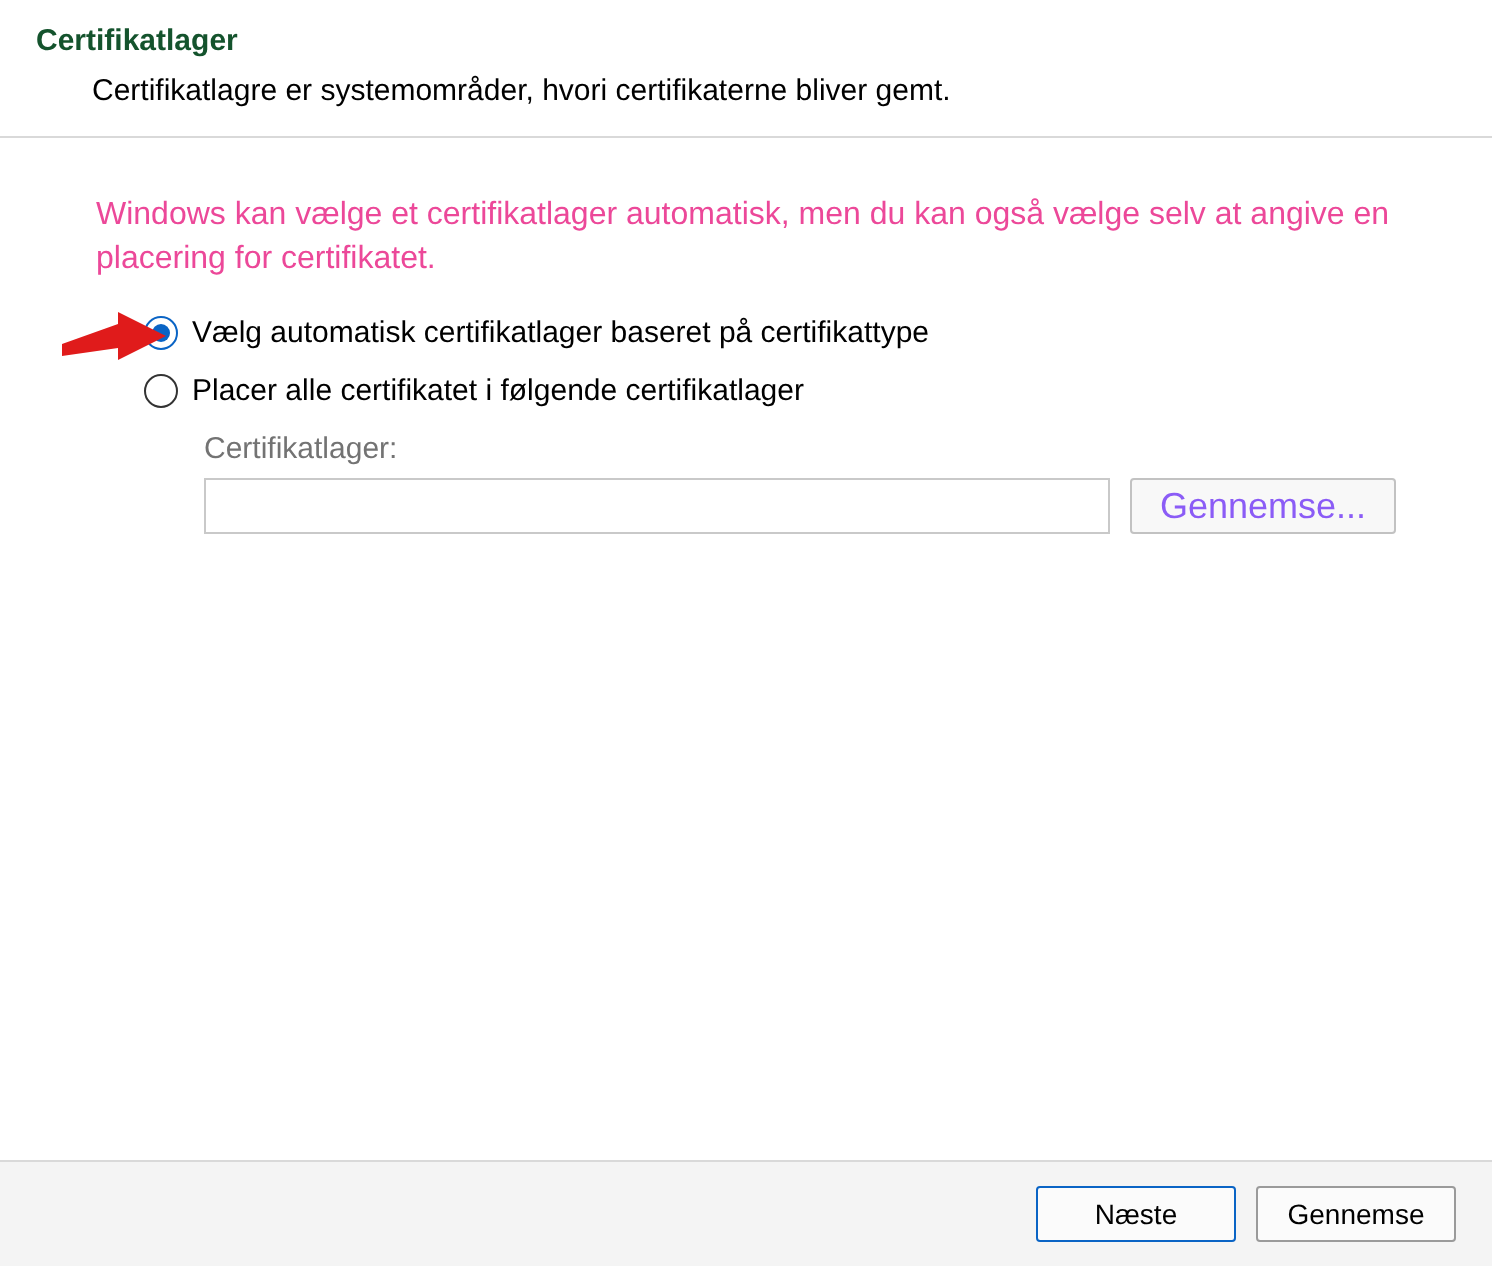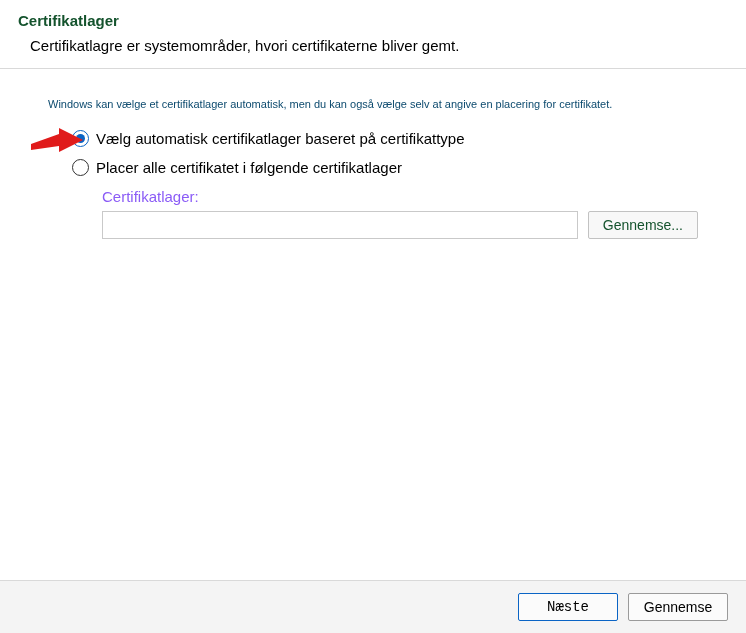--- a/index.html
+++ b/index.html
@@ -21,33 +21,33 @@
     }
     .page-title {
       font-weight: 600;
       font-size: 15px;
       color: #14532d;
       margin-bottom: 8px;
     }
     .page-subtitle {
       font-size: 15px;
       color: #000;
-      margin-left: 12px;
+      margin-left: 28px;
     }
     .divider {
       height: 1px;
       background: #d9d9d9;
       margin: 0;
     }
     .content {
       padding: 28px 48px 0 48px;
     }
     .instruction-text {
-      font-size: 11px;
-      color: #0c4a6e;
+      font-size: 16px;
+      color: #ec4899;
       line-height: 1.35;
       margin-bottom: 18px;
     }
     .radio-group {
       margin-left: 24px;
       position: relative;
     }
     .radio-row {
       display: flex;
       align-items: center;
@@ -78,21 +78,21 @@
     .radio-label {
       font-size: 15px;
       color: #000;
     }
     .store-section {
       margin-left: 30px;
       margin-top: 12px;
     }
     .store-label {
       font-size: 15px;
-      color: #8b5cf6;
+      color: #737373;
       margin-bottom: 6px;
     }
     .store-row {
       display: flex;
       gap: 10px;
       align-items: center;
     }
     .store-input {
       flex: 1;
       height: 28px;
@@ -105,22 +105,22 @@
     }
     .store-input:disabled {
       background: #fff;
       color: #888;
     }
     .browse-btn {
       height: 28px;
       padding: 0 14px;
       border: 1px solid #c2c2c2;
       background: #f8f8f8;
-      font-size: 14px;
-      color: #14532d;
+      font-size: 18px;
+      color: #8b5cf6;
       border-radius: 2px;
       cursor: default;
     }
     .footer {
       position: absolute;
       bottom: 0;
       left: 0;
       right: 0;
       border-top: 1px solid #d9d9d9;
       background: #f4f4f4;
@@ -134,21 +134,20 @@
       min-width: 100px;
       border: 1px solid #9a9a9a;
       background: #fbfbfb;
       font-size: 14px;
       color: #000;
       border-radius: 2px;
       cursor: pointer;
     }
     .wiz-btn.primary {
       border: 1.5px solid #0a64c5;
-      font-family: Liberation Mono, monospace;
     }
     .arrow {
       position: absolute;
       left: -41px;
       top: -6px;
       width: 52px;
       height: 32px;
       pointer-events: none;
     }
   </style>

